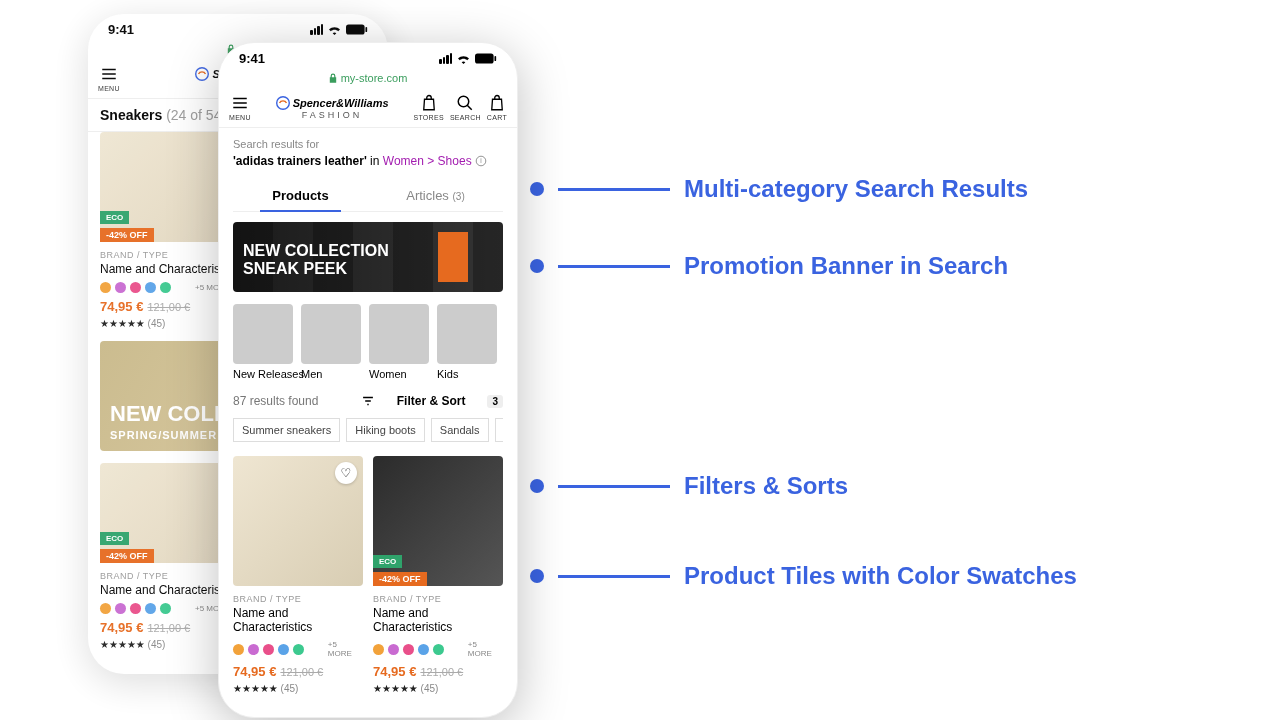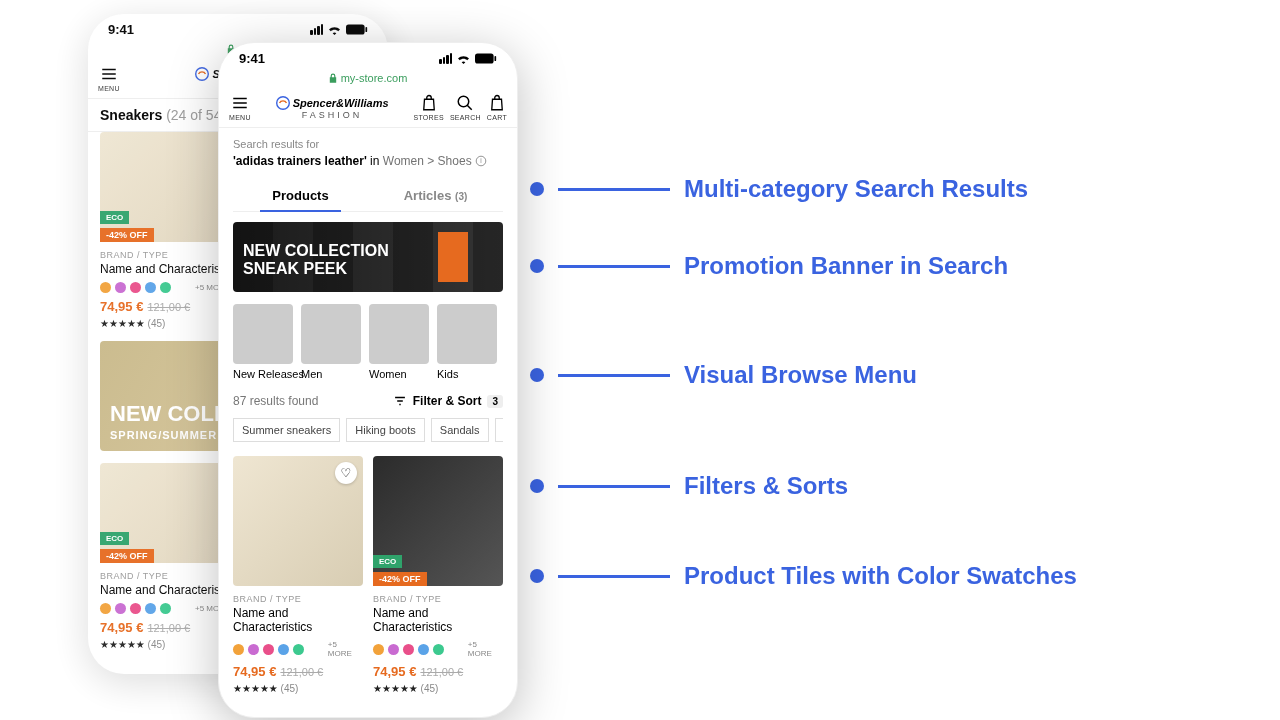--- a/index.html
+++ b/index.html
@@ -29,41 +29,41 @@
   .appbar .tool { display:flex; flex-direction:column; align-items:center; font-size:7px; letter-spacing:0.3px; color:#333; gap:2px; }
   .appbar .brand { flex:1; display:flex; flex-direction:column; align-items:center; }
   .brand-logo { font-size:11px; font-weight:700; font-style:italic; display:flex; align-items:center; gap:3px; }
   .brand-sub { font-size:9px; letter-spacing:3px; color:#555; }
   .tool svg { width:18px; height:18px; }
 
   .pad { padding: 10px 14px; }
   .bc-label { font-size:11px; color:#888; }
   .bc-query { font-size:12px; margin-top:4px; }
   .bc-query .q { font-weight:700; }
-  .bc-query .path { color:#737373; }
+  .bc-query .path { color:#a21caf; }
 
   .tabs { display:flex; margin: 12px 0 10px; border-bottom:1px solid #eee; }
-  .tabs .tab { flex:1; text-align:center; font-size:13px; padding:8px 0; color:#888; position:relative;font-weight:bold;}
+  .tabs .tab { flex:1; text-align:center; font-size:13px; padding:8px 0; color:#888; position:relative;}
   .tabs .tab.active { color:#000; font-weight:700; }
   .tabs .tab.active::after { content:""; position:absolute; left:20%; right:20%; bottom:-1px; height:2px; background:#3a63e0; }
 
   .promo { height:70px; border-radius:4px; position:relative; overflow:hidden; background:
     linear-gradient(90deg, rgba(0,0,0,0.55), rgba(0,0,0,0.1)),
     repeating-linear-gradient(90deg,#2a2a2a 0 40px,#3a3a3a 40px 80px);
   }
   .promo::after{ content:""; position:absolute; right:35px; top:10px; width:30px; height:50px; background:#e66a1f; }
   .promo .txt { position:absolute; left:10px; top:20px; color:#fff; font-weight:800; font-size:16px; line-height:1.15; }
 
   .browse { display:flex; gap:8px; margin-top:12px; overflow:hidden; }
   .browse .item { width:60px; flex:0 0 60px; }
   .browse .thumb { width:60px; height:60px; border-radius:4px; background:#ccc; }
   .browse .lbl { font-size:11px; margin-top:4px; white-space:nowrap; }
 
   .resrow { display:flex; justify-content:space-between; align-items:center; margin-top:14px; font-size:12px; }
-  .filtersort { display:flex; align-items:center; gap:6px; font-weight:600; }
+  .filtersort { display:flex; align-items:center; gap:22px; font-weight:600; }
   .filtersort .cnt { background:#eee; border-radius:3px; font-size:10px; padding:1px 5px; }
 
   .chips { display:flex; gap:6px; margin-top:10px; overflow:hidden; }
   .chips .chip { border:1px solid #ddd; border-radius:0; font-size:11px; padding:5px 8px; white-space:nowrap; color:#444; }
 
   .grid { display:flex; gap:10px; margin-top:14px; }
   .tile { flex:1; }
   .tile .img { height:130px; border-radius:4px; position:relative; }
   .tile .fav { position:absolute; right:6px; top:6px; width:22px; height:22px; border-radius:50%; background:#fff; display:flex; align-items:center; justify-content:center; font-size:12px; box-shadow:0 1px 3px rgba(0,0,0,0.2);}
   .badge-eco { position:absolute; left:0; bottom:18px; background:#2fa36b; color:#fff; font-size:8px; font-weight:700; padding:2px 6px; }
@@ -368,25 +368,20 @@
     <div class="callout" style="top: 175px; left: 0px;">
       <span class="dot"></span>
       <span class="line" style="width:112px"></span>
       <span class="call-label">Multi-category Search Results</span>
     </div>
     <div class="callout" style="top: 252px; left: 0px;">
       <span class="dot"></span>
       <span class="line" style="width:112px"></span>
       <span class="call-label">Promotion Banner in Search</span>
     </div>
-    <div class="callout" style="top: 361px; left: 0px;">
-      <span class="dot"></span>
-      <span class="line" style="width:112px"></span>
-      <span class="call-label">Visual Browse Menu</span>
-    </div>
     <div class="callout" style="top: 459px; left: 0px; margin-top: 13px;">
       <span class="dot"></span>
       <span class="line" style="width:112px"></span>
       <span class="call-label">Filters &amp; Sorts</span>
     </div>
     <div class="callout" style="top: 562px; left: 0px;">
       <span class="dot"></span>
       <span class="line" style="width:112px"></span>
       <span class="call-label">Product Tiles with Color Swatches</span>
     </div>

